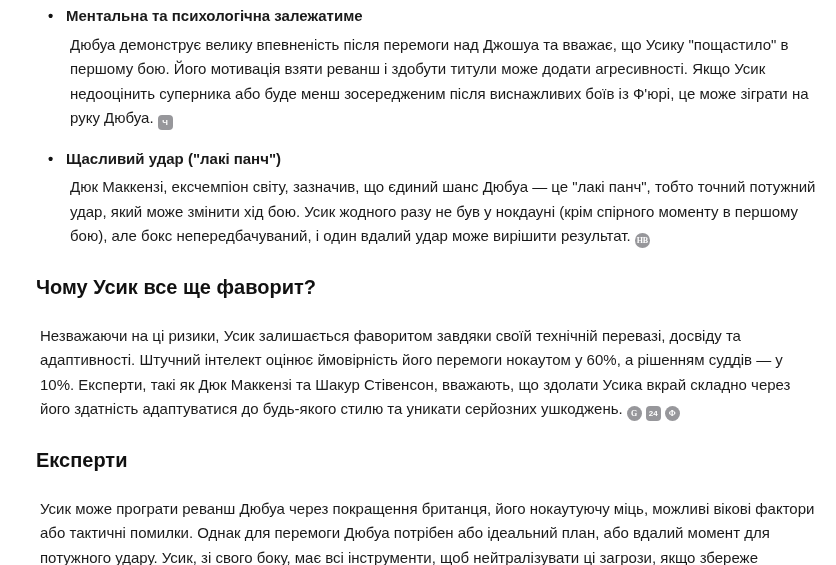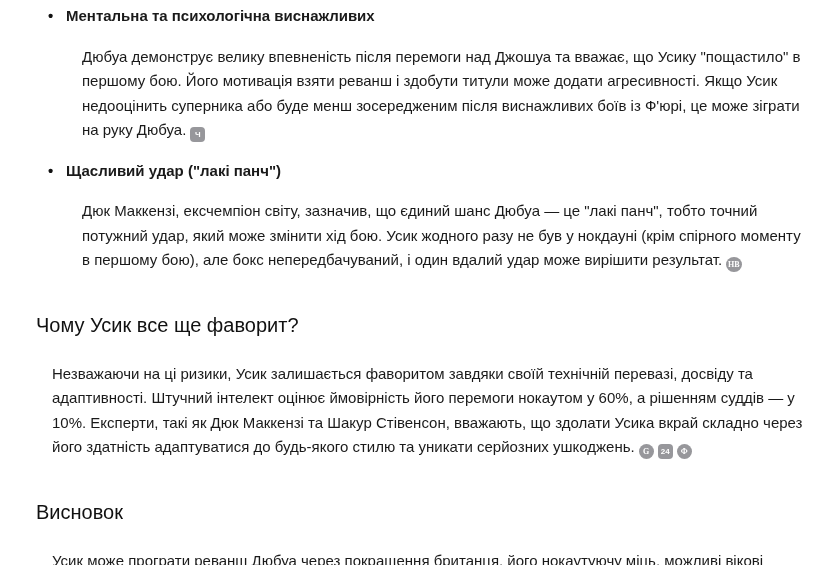--- a/index.html
+++ b/index.html
@@ -10,59 +10,59 @@
     font-size:15px;line-height:24.5px;
     padding:4px 14px 0 36px;
   }
   .doc{width:100%;}
   ul.points{list-style:none;margin:0;padding:0 0 0 12px;}
   ul.points li{position:relative;padding-left:18px;margin:0 0 16px 0;}
   ul.points li .bullet{
     position:absolute;left:0;top:0;font-weight:700;color:#111;
   }
   .li-title{font-weight:700;}
-  .li-body,.sec-body{margin:16px;}
+  .li-body,.sec-body{margin:4px;}
   h2.sec-heading{
-    font-size:20px;line-height:26px;font-weight:400;color:#111;
-    margin:39px 0 24px 0;letter-spacing:0;
+    font-size:20px;line-height:26px;font-weight:700;color:#111;
+    margin:25px 0 24px 0;letter-spacing:0;
   }
   .badge{
     display:inline-block;min-width:15px;height:15px;padding:0 2px;
     box-sizing:border-box;background:#97979b;color:#ffffff;
     font-size:8px;font-weight:700;line-height:15px;text-align:center;
     vertical-align:-2px;margin-left:4px;letter-spacing:0;
     font-family:"Liberation Sans",sans-serif;cursor:pointer;
   }
   .badge[data-shape="circle"]{border-radius:50%;font-family:Liberation Serif, serif;}
   .badge[data-shape="square"]{border-radius:4px;}
 </style>
 </head>
 <body>
 
 <div class="doc">
 
   <ul class="points">
 
     <li>
       <span class="bullet">•</span>
-      <div class="li-title">Ментальна та психологічна виснажливих</div>
+      <div class="li-title">Ментальна та психологічна залежатиме</div>
       <p class="li-body"><span>Дюбуа демонструє велику впевненість після перемоги над Джошуа та вважає, що Усику "пощастило" в першому бою. Його мотивація взяти реванш і здобути титули може додати агресивності. Якщо Усик недооцінить суперника або буде менш зосередженим після виснажливих боїв із Ф'юрі, це може зіграти на руку Дюбуа.</span><span class="badge" data-shape="square">Ч</span></p>
     </li>
 
     <li>
       <span class="bullet">•</span>
       <div class="li-title">Щасливий удар ("лакі панч")</div>
       <p class="li-body"><span>Дюк Маккензі, ексчемпіон світу, зазначив, що єдиний шанс Дюбуа — це "лакі панч", тобто точний потужний удар, який може змінити хід бою. Усик жодного разу не був у нокдауні (крім спірного моменту в першому бою), але бокс непередбачуваний, і один вдалий удар може вирішити результат.</span><span class="badge" data-shape="circle">НВ</span></p>
     </li>
 
   </ul>
 
   <section>
     <h2 class="sec-heading">Чому Усик все ще фаворит?</h2>
     <p class="sec-body"><span>Незважаючи на ці ризики, Усик залишається фаворитом завдяки своїй технічній перевазі, досвіду та адаптивності. Штучний інтелект оцінює ймовірність його перемоги нокаутом у 60%, а рішенням суддів — у 10%. Експерти, такі як Дюк Маккензі та Шакур Стівенсон, вважають, що здолати Усика вкрай складно через його здатність адаптуватися до будь-якого стилю та уникати серйозних ушкоджень.</span><span class="badge" data-shape="circle">G</span><span class="badge" data-shape="square">24</span><span class="badge" data-shape="circle">Ф</span></p>
   </section>
 
   <section>
-    <h2 class="sec-heading">Висновок</h2>
+    <h2 class="sec-heading">Експерти</h2>
     <p class="sec-body"><span>Усик може програти реванш Дюбуа через покращення британця, його нокаутуючу міць, можливі вікові фактори або тактичні помилки. Однак для перемоги Дюбуа потрібен або ідеальний план, або вдалий момент для потужного удару. Усик, зі свого боку, має всі інструменти, щоб нейтралізувати ці загрози, якщо збереже концентрацію та фізичну форму. Результат бою залежатиме від підготовки, стратегії та виконання в ринзі.</span></p>
   </section>
 
 </div>
 
 </body></html>

